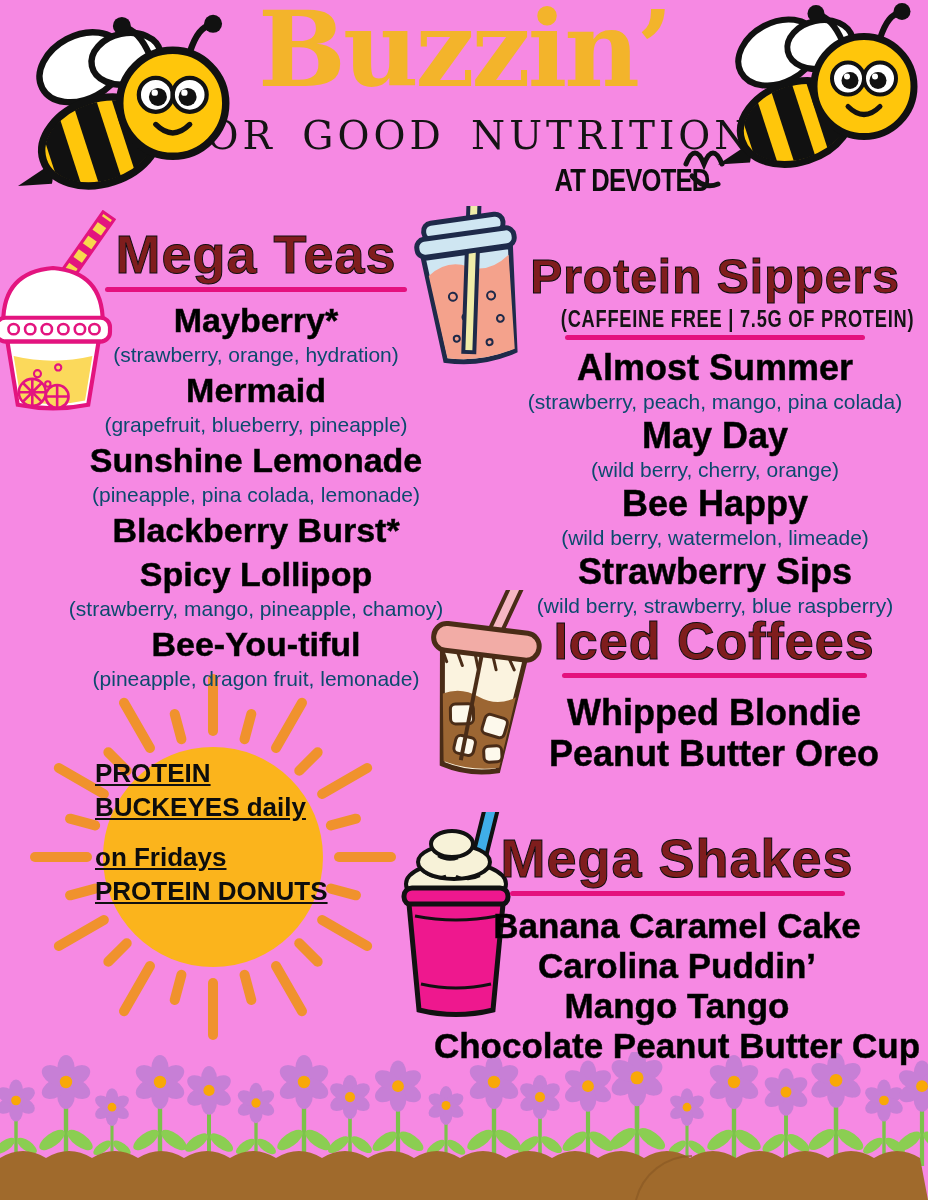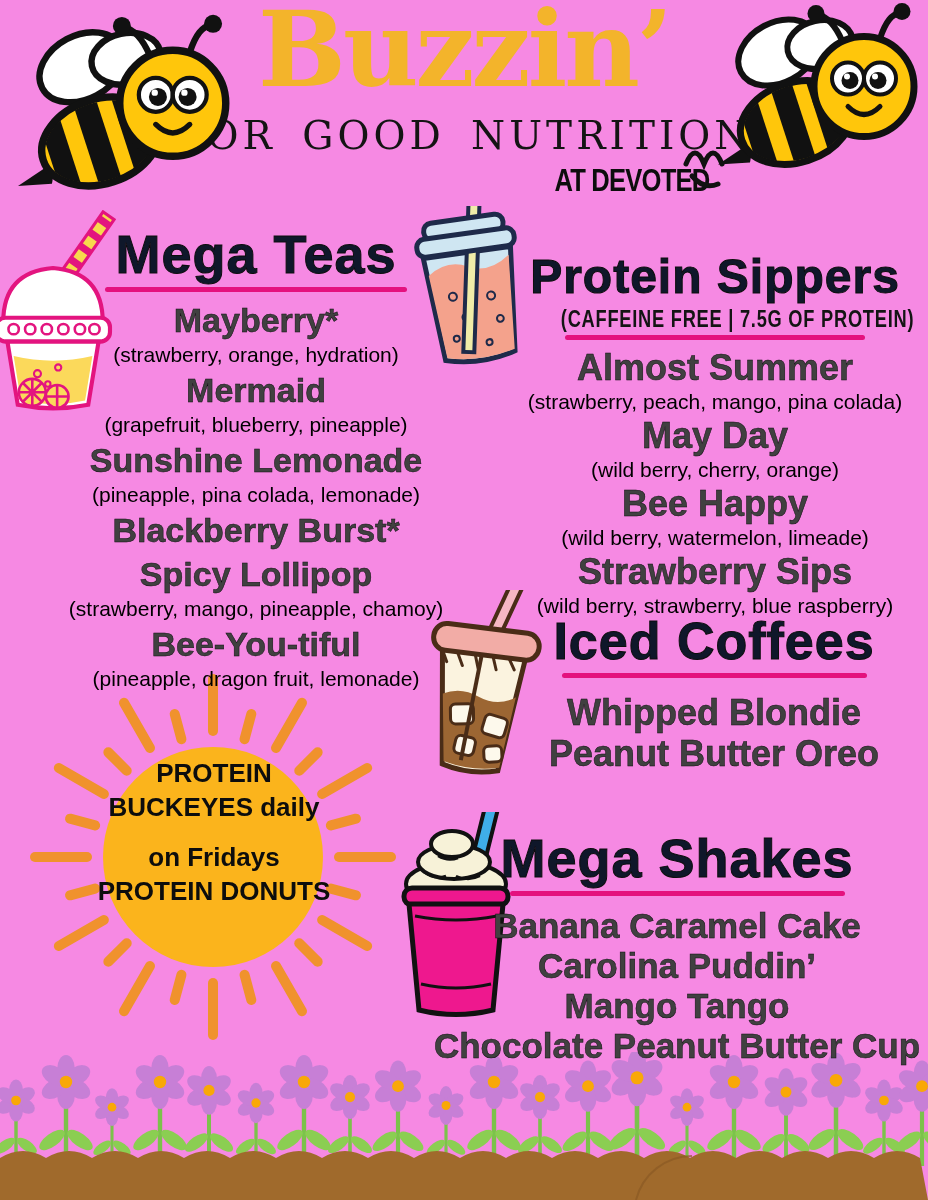--- a/index.html
+++ b/index.html
@@ -21,26 +21,26 @@
     font-size:39px; line-height:46px; letter-spacing:4px; word-spacing:10px; color:#141414;
   }
   .location{left:462px; width:340px; top:162px; text-align:center;}
   .location-inner{
     display:inline-block; transform:scaleX(.8); transform-origin:50% 50%;
     font-size:32px; font-weight:900; letter-spacing:-1px; color:#0d0d0d;
   }
   
   .sec{z-index:3;}
   .sec h2{
-    margin:0; font-weight:900; color:#0f172a; line-height:1.12;
+    margin:0; font-weight:900; color:#7f1d1d; line-height:1.12;
     -webkit-text-stroke:1px #0d0d0d; letter-spacing:1px;text-align:center;
   }
   .rule{height:5px; background:#E4117E; border-radius:3px; margin:3px auto 6px;}
-  .name{font-size:34px; line-height:44px; font-weight:800; color:#404040; -webkit-text-stroke:.5px #0f0f0f;}
-  .ing{font-size:21px; line-height:26px; color:#000000;}
+  .name{font-size:34px; line-height:44px; font-weight:800; color:#000000; -webkit-text-stroke:.5px #0f0f0f;}
+  .ing{font-size:21px; line-height:26px; color:#0c4a6e;}
   .sec-teas{left:30px; top:224px; width:452px;}
   .sec-teas h2{font-size:54px;}
   .sec-teas .rule{width:302px;}
   .sec-sippers{left:505px; top:250px; width:420px;}
   .sec-sippers h2{font-size:48px;}
   .sec-sippers .rule{width:300px; margin-top:0;}
   .note{line-height:26px; margin-top:2px;}
   .note-inner{
     display:inline-block; transform:scaleX(.76); transform-origin:50% 50%;
     font-size:24px; font-weight:600; letter-spacing:1px; color:#141414; white-space:nowrap;
@@ -57,21 +57,21 @@
   .sec-shakes .name{font-size:35px; line-height:40px;}
   
   .bee-left{left:18px; top:14px; width:212px; height:186px; z-index:2;}
   .bee-right{left:718px; top:2px; width:200px; height:176px; z-index:2;}
   .squiggle{left:682px; top:136px; width:62px; height:58px; z-index:1;}
   .cup-teas{left:-10px; top:210px; width:126px; height:202px; z-index:2;}
   .cup-sipper{left:405px; top:206px; width:136px; height:174px; z-index:2;}
   .cup-coffee{left:420px; top:590px; width:122px; height:192px; z-index:2;}
   .cup-shake{left:394px; top:812px; width:127px; height:228px; z-index:2;}
   .sun-svg{left:23px; top:667px; width:380px; height:380px; z-index:1;}
-  .sun-text{left:95px; top:756px; width:238px; text-align:center; z-index:2;}
+  .sun-text{left:95px; top:756px; width:238px; z-index:2;text-decoration:underline;}
   .sun-line{font-size:26px; line-height:34px; font-weight:800; color:#0d0d0d;}
   .sun-gap{height:16px;}
   .flowers{left:0; top:1052px; width:928px; height:148px; z-index:1;}
 </style>
 </head>
 <body>
 
 <svg width="0" height="0" style="position:absolute">
   <defs>
     <g id="bee">

